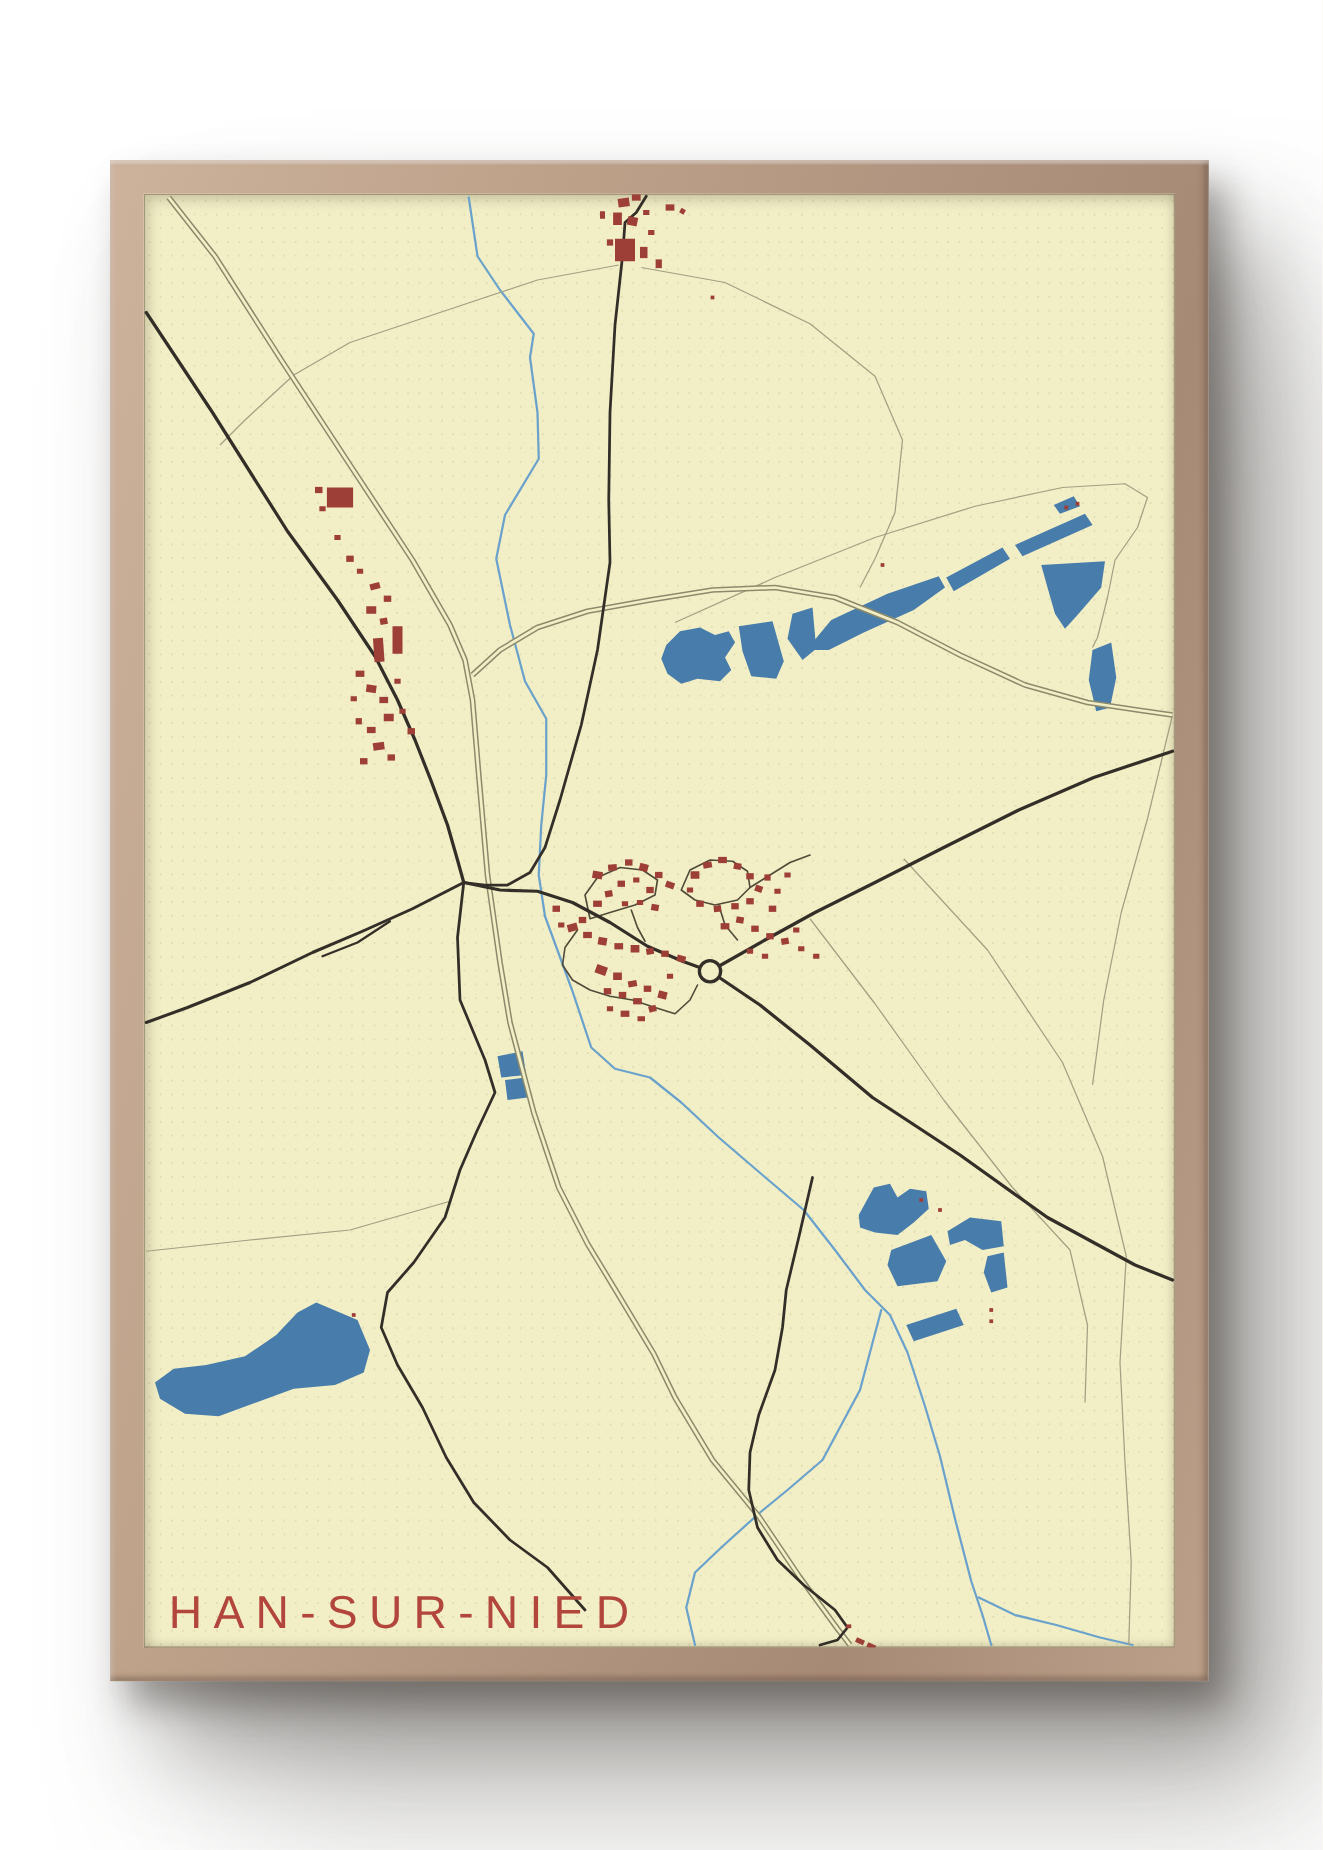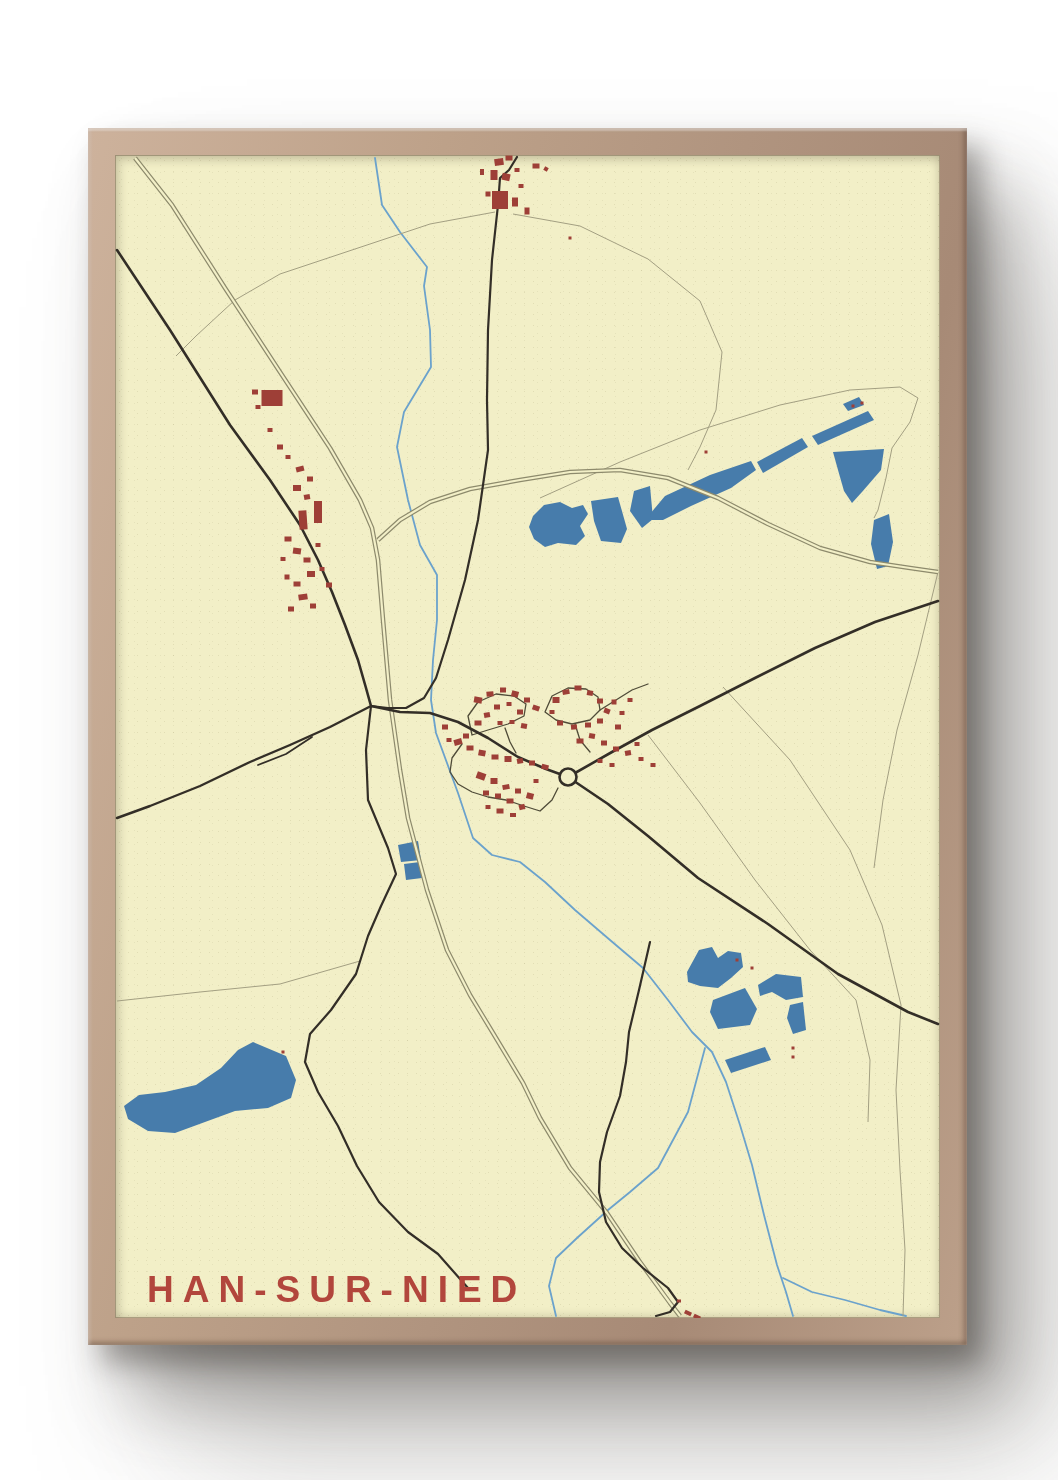--- a/index.html
+++ b/index.html
@@ -17,21 +17,21 @@
            90px 110px 140px rgba(90,85,80,.28);}
   .paper{position:absolute;left:27px;top:27px;right:27px;bottom:27px;
          background-color:#f2efc7;
          background-image:radial-gradient(rgba(135,125,80,.16) .6px,transparent .8px),
                           radial-gradient(rgba(120,110,70,.10) .5px,transparent .7px);
          background-size:9px 11px,13px 7px;
          box-shadow:inset 0 0 0 1px rgba(110,90,70,.45),
                     inset 4px 5px 10px rgba(60,45,30,.22),
                     inset -3px -3px 8px rgba(60,45,30,.14);}
   .map-svg{position:absolute;left:0;top:0;width:100%;height:100%;display:block;}
-  .title{position:absolute;left:32px;top:1114px;font-size:37px;font-weight:700;
+  .title{position:absolute;left:20px;top:1114px;font-size:37px;font-weight:400;
          letter-spacing:9px;color:#b2463c;white-space:nowrap;}
 </style>
 </head>
 <body>
 
 <div class="scene">
   <div class="frame">
     <div class="paper">
       <svg class="map-svg" id="map" viewBox="115 155 825 1163" preserveAspectRatio="none">
           <g>

